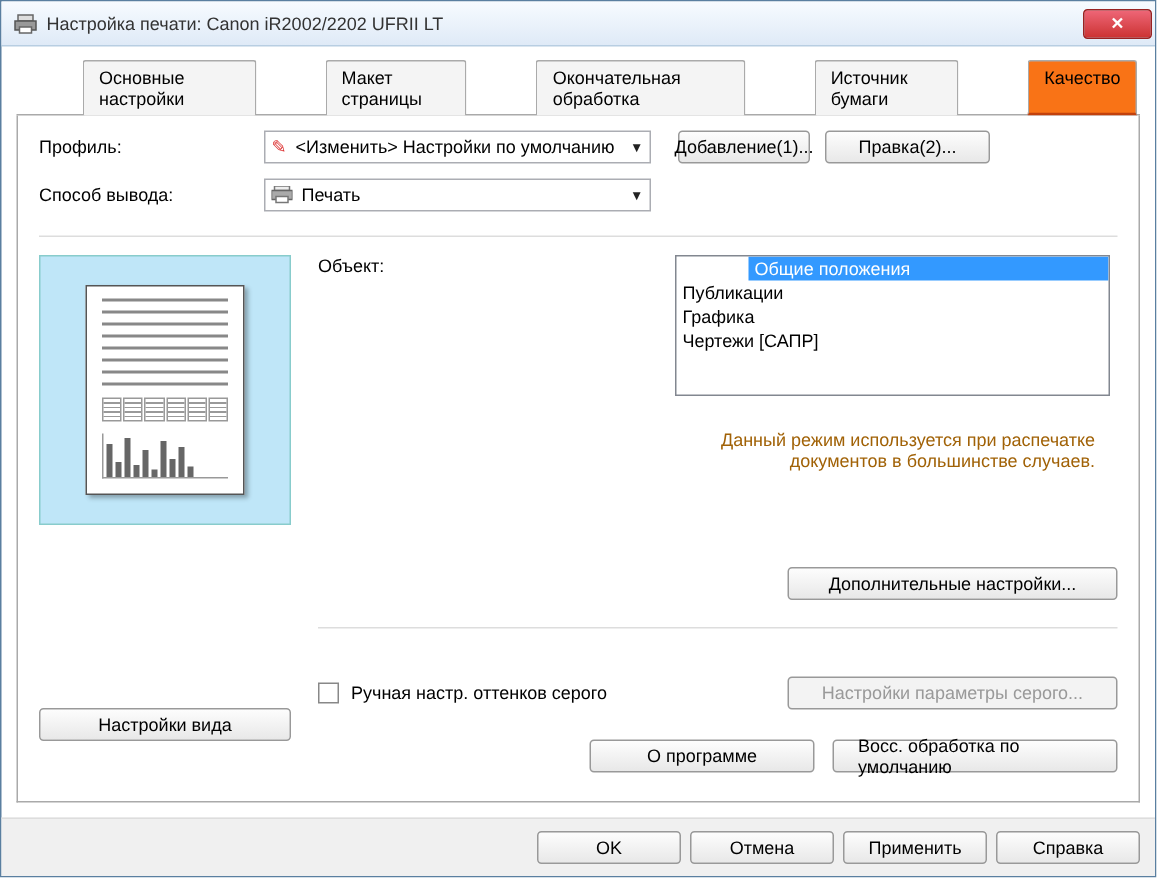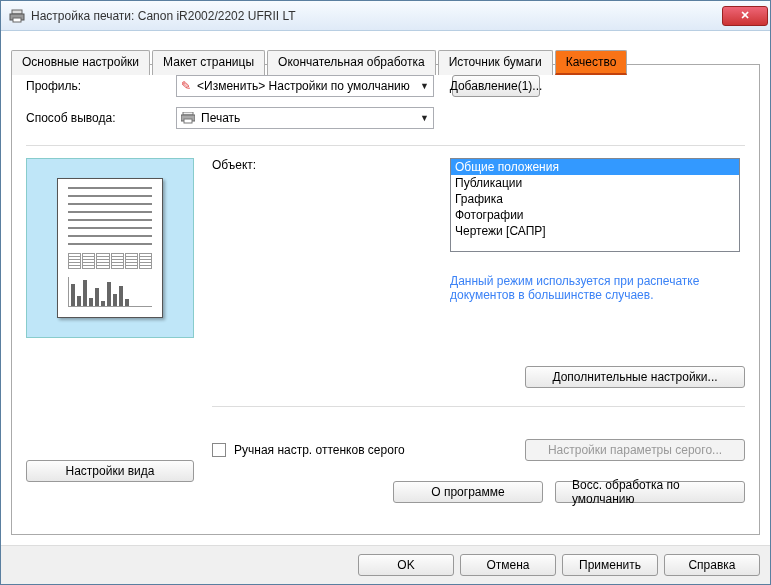--- a/index.html
+++ b/index.html
@@ -4,21 +4,21 @@
 <style>
 * { box-sizing: border-box; font-family: "Segoe UI", Tahoma, sans-serif; font-size: 12px; }
 body { margin: 0; padding: 0; background: #fff; }
 .window { width: 771px; height: 585px; border: 1px solid #5a7fa0; background: #fff; display: flex; flex-direction: column; }
 .titlebar { height: 30px; background: linear-gradient(#f7fbff, #dfeaf7); display: flex; align-items: center; padding: 0 2px 0 8px; border-bottom: 1px solid #b8cee2; }
 .titlebar .icon { width: 16px; height: 16px; margin-right: 6px; }
 .titlebar .title { flex: 1; color: #333; }
 .titlebar .close { width: 46px; height: 20px; background: linear-gradient(#e67, #c33); color: #fff; border: 1px solid #922; border-radius: 3px; display: flex; align-items: center; justify-content: center; font-weight: bold; font-size: 11px; }
 .body { flex: 1; padding: 8px 10px 10px 10px; display: flex; flex-direction: column; }
 .tabs { display: flex; border-bottom: 1px solid #aaa; position: relative; }
-.tab { padding: 4px 10px; border: 1px solid #aaa; border-bottom: none; background: #f4f4f4; margin-right: 2px; border-radius: 2px 2px 0 0; position: relative; top: 11px; cursor: default; }
+.tab { padding: 4px 10px; border: 1px solid #aaa; border-bottom: none; background: #f4f4f4; margin-right: 2px; border-radius: 2px 2px 0 0; position: relative; top: 1px; cursor: default; margin-left: 44px; }
 .tab.active { background: #f97316; border-bottom: 2px solid #c2410c; }
 .tabcontent { border: 1px solid #aaa; border-top: none; padding: 10px 14px; flex: 1; display: flex; flex-direction: column; }
 .row { display: flex; align-items: center; margin-bottom: 10px; }
 .label { width: 150px; }
 .combo { width: 258px; height: 22px; border: 1px solid #abadb3; background: #fff; display: flex; align-items: center; padding: 0 4px; position: relative; }
 .combo .pencil { color: #d33; margin-right: 6px; }
 .combo .printer { width: 14px; height: 12px; margin-right: 6px; }
 .combo .arrow { position: absolute; right: 4px; font-size: 9px; color: #222; }
 .btn { height: 22px; border: 1px solid #999; background: linear-gradient(#fdfdfd, #e8e8e8); border-radius: 3px; padding: 0 16px; display: inline-flex; align-items: center; justify-content: center; cursor: default; }
 .btn.disabled { color: #999; background: #f3f3f3; }
@@ -29,22 +29,22 @@
 .page { width: 106px; height: 140px; background: #fff; border: 1px solid #555; box-shadow: 2px 2px 3px rgba(0,0,0,0.3); padding: 8px 10px; display:flex; flex-direction:column; gap:4px;}
 .textline { height: 2px; background: #888; margin-bottom: 2px; }
 .grid { display:flex; gap:1px; margin-top:2px;}
 .gridcol { flex:1; height:16px; background:repeating-linear-gradient(0deg,#fff,#fff 2px,#999 2px,#999 3px); border:1px solid #999; }
 .bars { display:flex; align-items:flex-end; gap:2px; height:30px; margin-top:4px; border-left:1px solid #999; border-bottom:1px solid #999; padding-left:2px;}
 .bar { width:4px; background:#666; }
 .rightcol { flex: 1; display: flex; flex-direction: column; }
 .objlabel { margin-bottom: 4px; }
 .listbox { width: 290px; height: 94px; border: 1px solid #828790; background: #fff; overflow: hidden; }
 .listitem { padding: 1px 4px; }
-.listitem.selected { background: #3399ff; color: #fff; }
-.desc { margin-top: 22px; color: #3b82f6; width: 280px; }
+.listitem.selected { background: #3399ff; color: #fff; margin-left: 48px; }
+.desc { margin-top: 22px; color: #a16207; width: 280px; text-align: right; }
 .adv-row { display:flex; justify-content:flex-end; margin-top: 64px; }
 .adv-btn { width: 220px; }
 .viewrow { margin-top: 22px; }
 .view-btn { width: 168px; }
 .grayrow { display:flex; align-items:center; margin-top: 20px; gap: 8px; }
 .checkbox { width:14px; height:14px; border:1px solid #888; background:#fff; }
 .gray-btn { width: 220px; margin-left:auto; }
 .bottomrow { display:flex; justify-content:flex-end; gap:12px; margin-top: 20px; }
 .bottom-btn { width: 190px; }
 .footer { padding: 8px 10px; display:flex; justify-content:flex-end; gap:6px; background:#f0f0f0; border-top:1px solid #ddd; }
@@ -80,20 +80,21 @@
       <div class="row">
         <div class="label">Профиль:</div>
         <div class="combo">
           <span class="pencil">✎</span>
           <span>&lt;Изменить&gt; Настройки по умолчанию</span>
           <span class="arrow">▼</span>
         </div>
         <div style="width:18px"></div>
         <div class="btn" style="width:88px">Добавление(1)...</div>
         <div style="width:10px"></div>
+        <div class="btn" style="width:110px">Правка(2)...</div>
       </div>
 
       <div class="row">
         <div class="label">Способ вывода:</div>
         <div class="combo">
           <span class="printer">
             <svg width="14" height="12" viewBox="0 0 14 12">
                 <rect x="2" y="0" width="10" height="3" fill="#eee" stroke="#777"></rect>
                 <rect x="0" y="3" width="14" height="6" fill="#aaa" stroke="#666"></rect>
                 <rect x="3" y="7" width="8" height="4" fill="#fff" stroke="#777"></rect>
@@ -147,21 +148,20 @@
         </div>
 
         <div class="rightcol">
           <div style="display:flex; gap:18px;">
             <div class="objlabel" style="width:220px">Объект:</div>
             <div>
               <div class="listbox">
                 <div class="listitem selected">Общие положения</div>
                 <div class="listitem">Публикации</div>
                 <div class="listitem">Графика</div>
-                <div class="listitem">Фотографии</div>
                 <div class="listitem">Чертежи [САПР]</div>
               </div>
               <div class="desc">Данный режим используется при распечатке документов в большинстве случаев.</div>
             </div>
           </div>
 
           <div class="adv-row">
             <div class="btn adv-btn">Дополнительные настройки...</div>
           </div>
 

